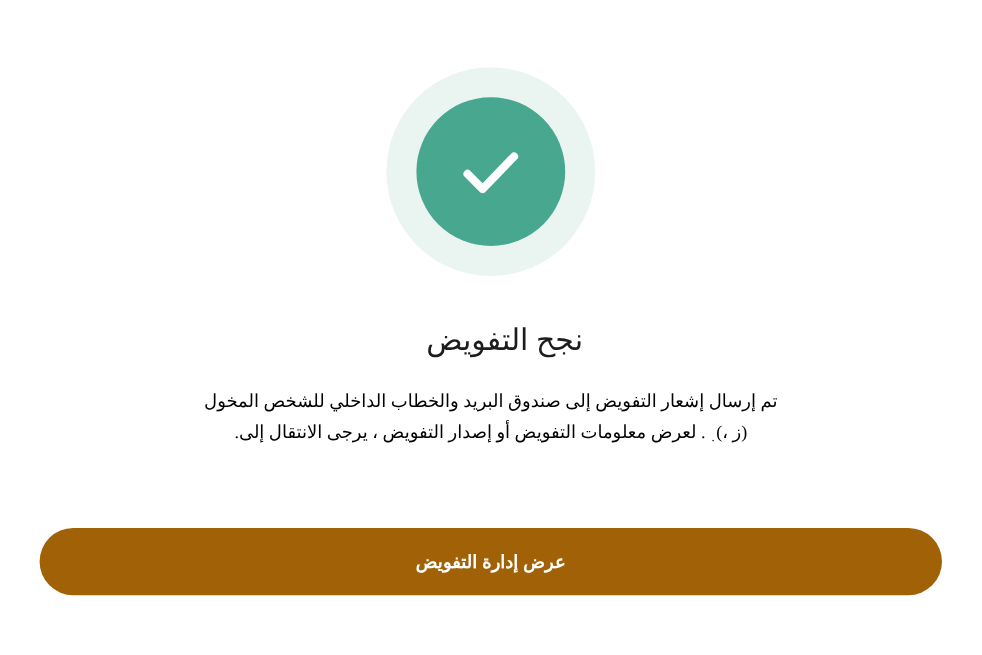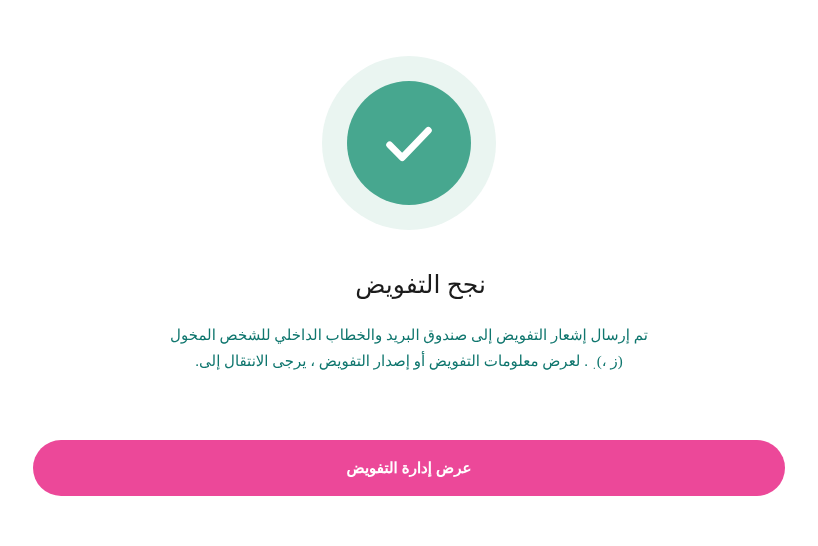--- a/index.html
+++ b/index.html
@@ -56,21 +56,21 @@
     text-align: center;
     font-family: "Liberation Serif", serif;
     line-height: 1.2;
     margin-left: 23px;
   }
   
   .message {
     margin-top: 22px;
     width: 740px;
     text-align: center;
-    color: #0f766e;
+    color: #000000;
     font-size: 15px;
     line-height: 1.75;
     font-family: "Liberation Serif", serif;
     direction: rtl;
   }
   .message .line2 {
     display: block;
   }
   
   .btn-wrap {
@@ -78,21 +78,21 @@
     left: 33px;
     right: 33px;
     top: 440px;
   }
   .primary-btn {
     display: block;
     width: 100%;
     height: 56px;
     border: none;
     border-radius: 28px;
-    background: #ec4899;
+    background: #a16207;
     color: #ffffff;
     font-size: 15px;
     font-weight: bold;
     font-family: "Liberation Sans", sans-serif;
     cursor: pointer;
     letter-spacing: 0;
   }
 </style>
 </head>
 <body>

